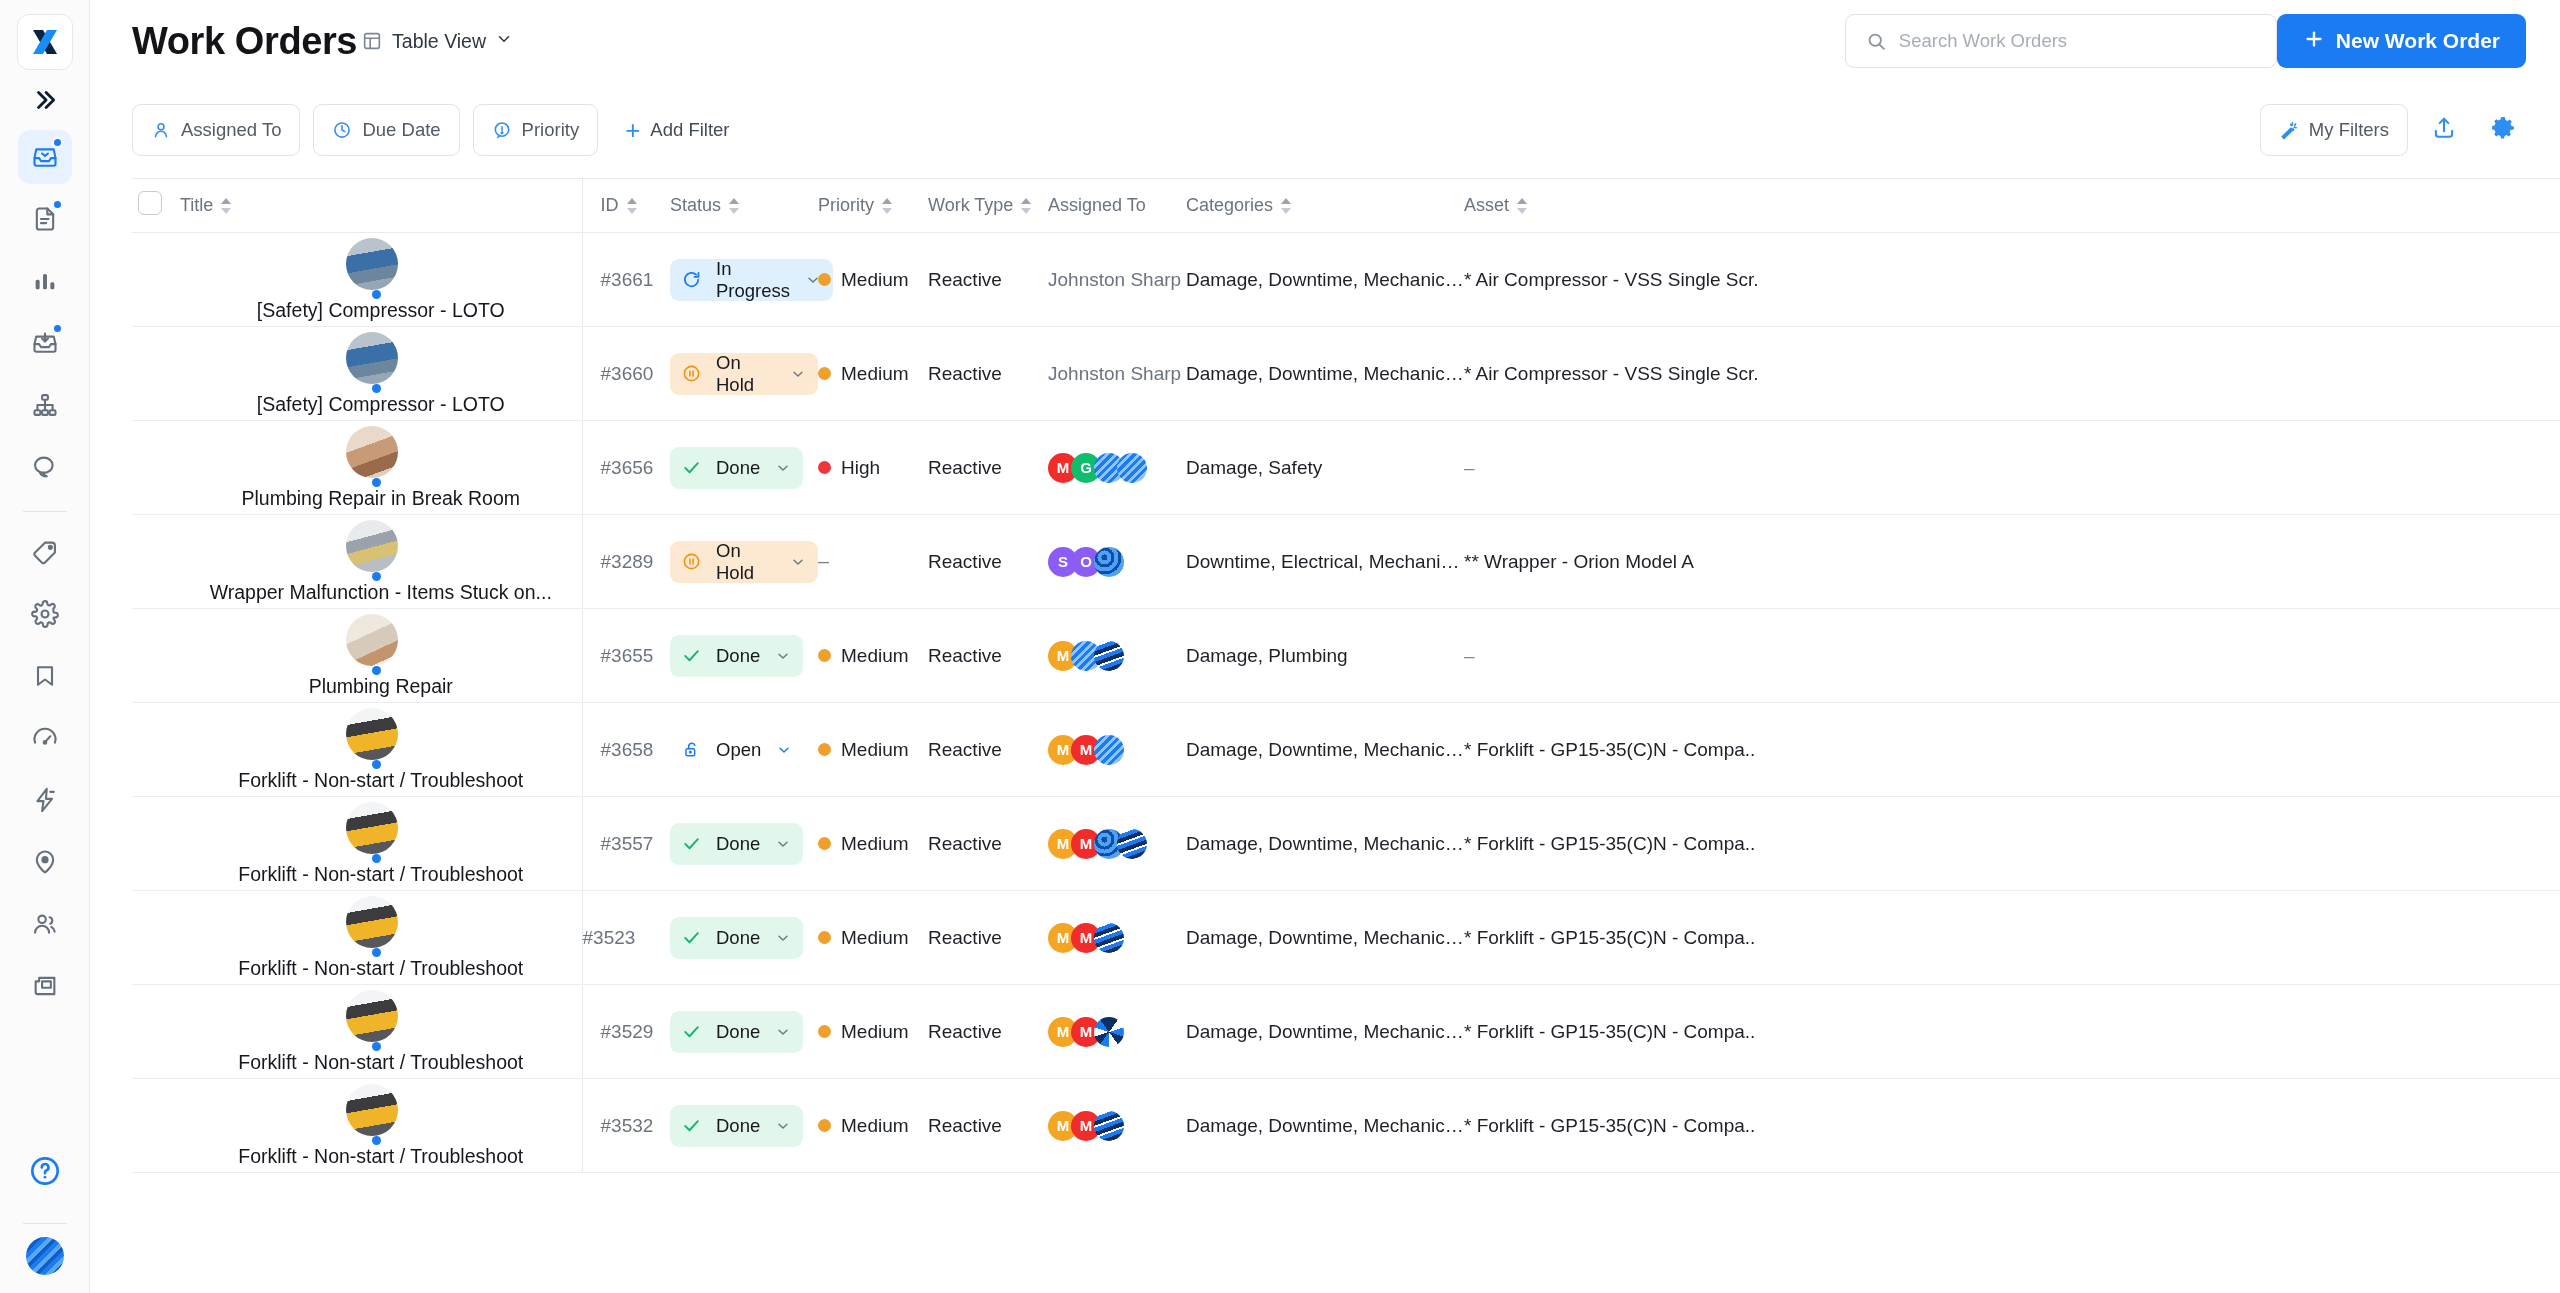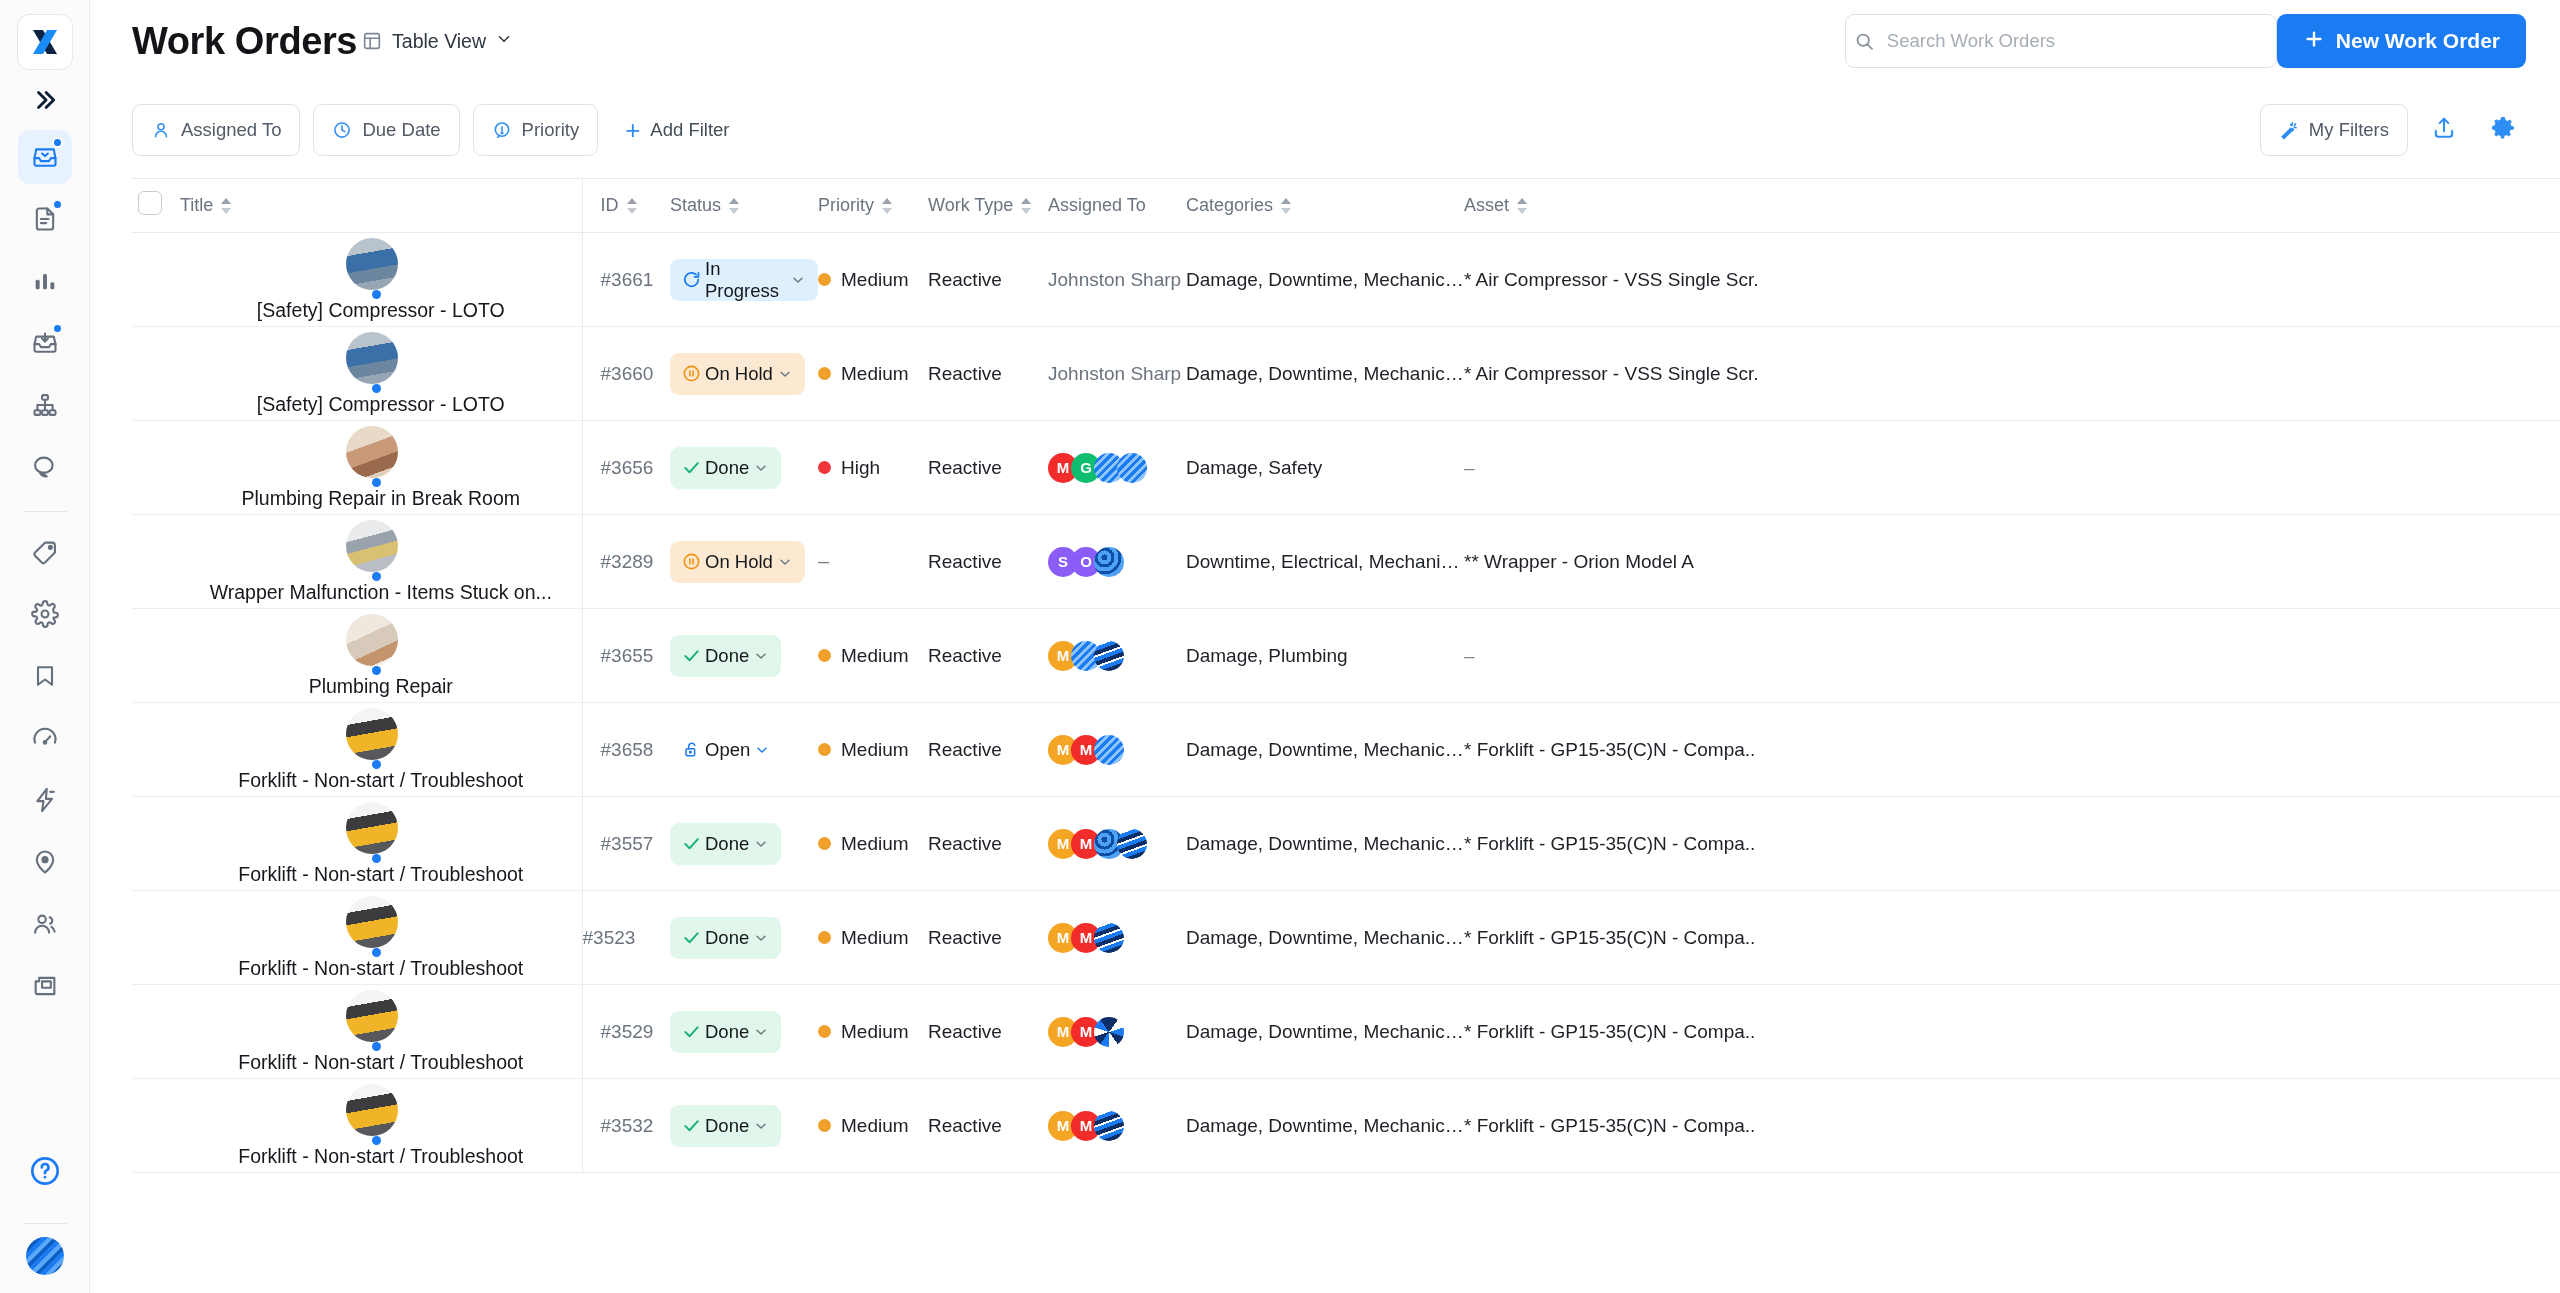--- a/index.html
+++ b/index.html
@@ -58,21 +58,21 @@
   }
   .page-title { font-size: 38px; font-weight: 700; color: #121417; letter-spacing: -0.4px; white-space: nowrap; }
   .view-switch {
     display: flex; align-items: center; gap: 9px;
     font-size: 19.5px; color: #2e3742; padding: 6px 4px; border-radius: 7px; cursor: pointer;
   }
   .view-switch .tbl-ico { color: #7d8794; display: flex; }
   .top-spacer { flex: 1 1 auto; }
   .search-box {
     width: 432px; height: 54px; border: 1px solid #dfe2e7; border-radius: 9px;
-    display: flex; align-items: center; gap: 12px; padding: 0 8px; background: #fff;
+    display: flex; align-items: center; gap: 12px; padding: 0 20px; background: #fff;
   }
   .search-box .s-ico { color: #8a929c; display: flex; }
   .search-box input {
     border: none; outline: none; font-size: 18.5px; color: #2b3138;
     font-family: "Liberation Sans", sans-serif; background: transparent; width: 100%;
   }
   .search-box input::placeholder { color: #a7adb6; }
   .new-btn {
     height: 54px; background: #1a7bf2; color: #fff; border: none; border-radius: 9px;
     font-size: 21px; font-weight: 700; padding: 0 26px; display: flex; align-items: center; gap: 11px;
@@ -126,21 +126,21 @@
     width: 52px; height: 52px; border-radius: 50%; flex: 0 0 52px; margin-right: 18px;
     background-size: cover; background-position: center;
   }
   .blue-dot { width: 9px; height: 9px; border-radius: 50%; background: #1a7bf2; flex: 0 0 9px; margin-right: 9px; }
   .title-text {
     font-size: 19.5px; color: #15181d; white-space: nowrap; overflow: hidden; text-overflow: ellipsis;
   }
   .id-text { color: #6b747f; font-size: 19px; }
 
   .status-pill {
-    display: inline-flex; align-items: center; gap: 4px;
+    display: inline-flex; align-items: center; gap: 15px;
     height: 42px; border-radius: 9px; padding: 0 12px; font-size: 18.5px; color: #15181d;
     cursor: pointer;
   }
   .status-pill.done { background: #e2f7ec; }
   .status-pill.hold { background: #fde9d1; }
   .status-pill.prog { background: #def0fe; }
   .status-pill.open { background: transparent; }
   .st-ico { display: flex; }
   .st-ico.done { color: #19b273; }
   .st-ico.hold { color: #f0920f; }

